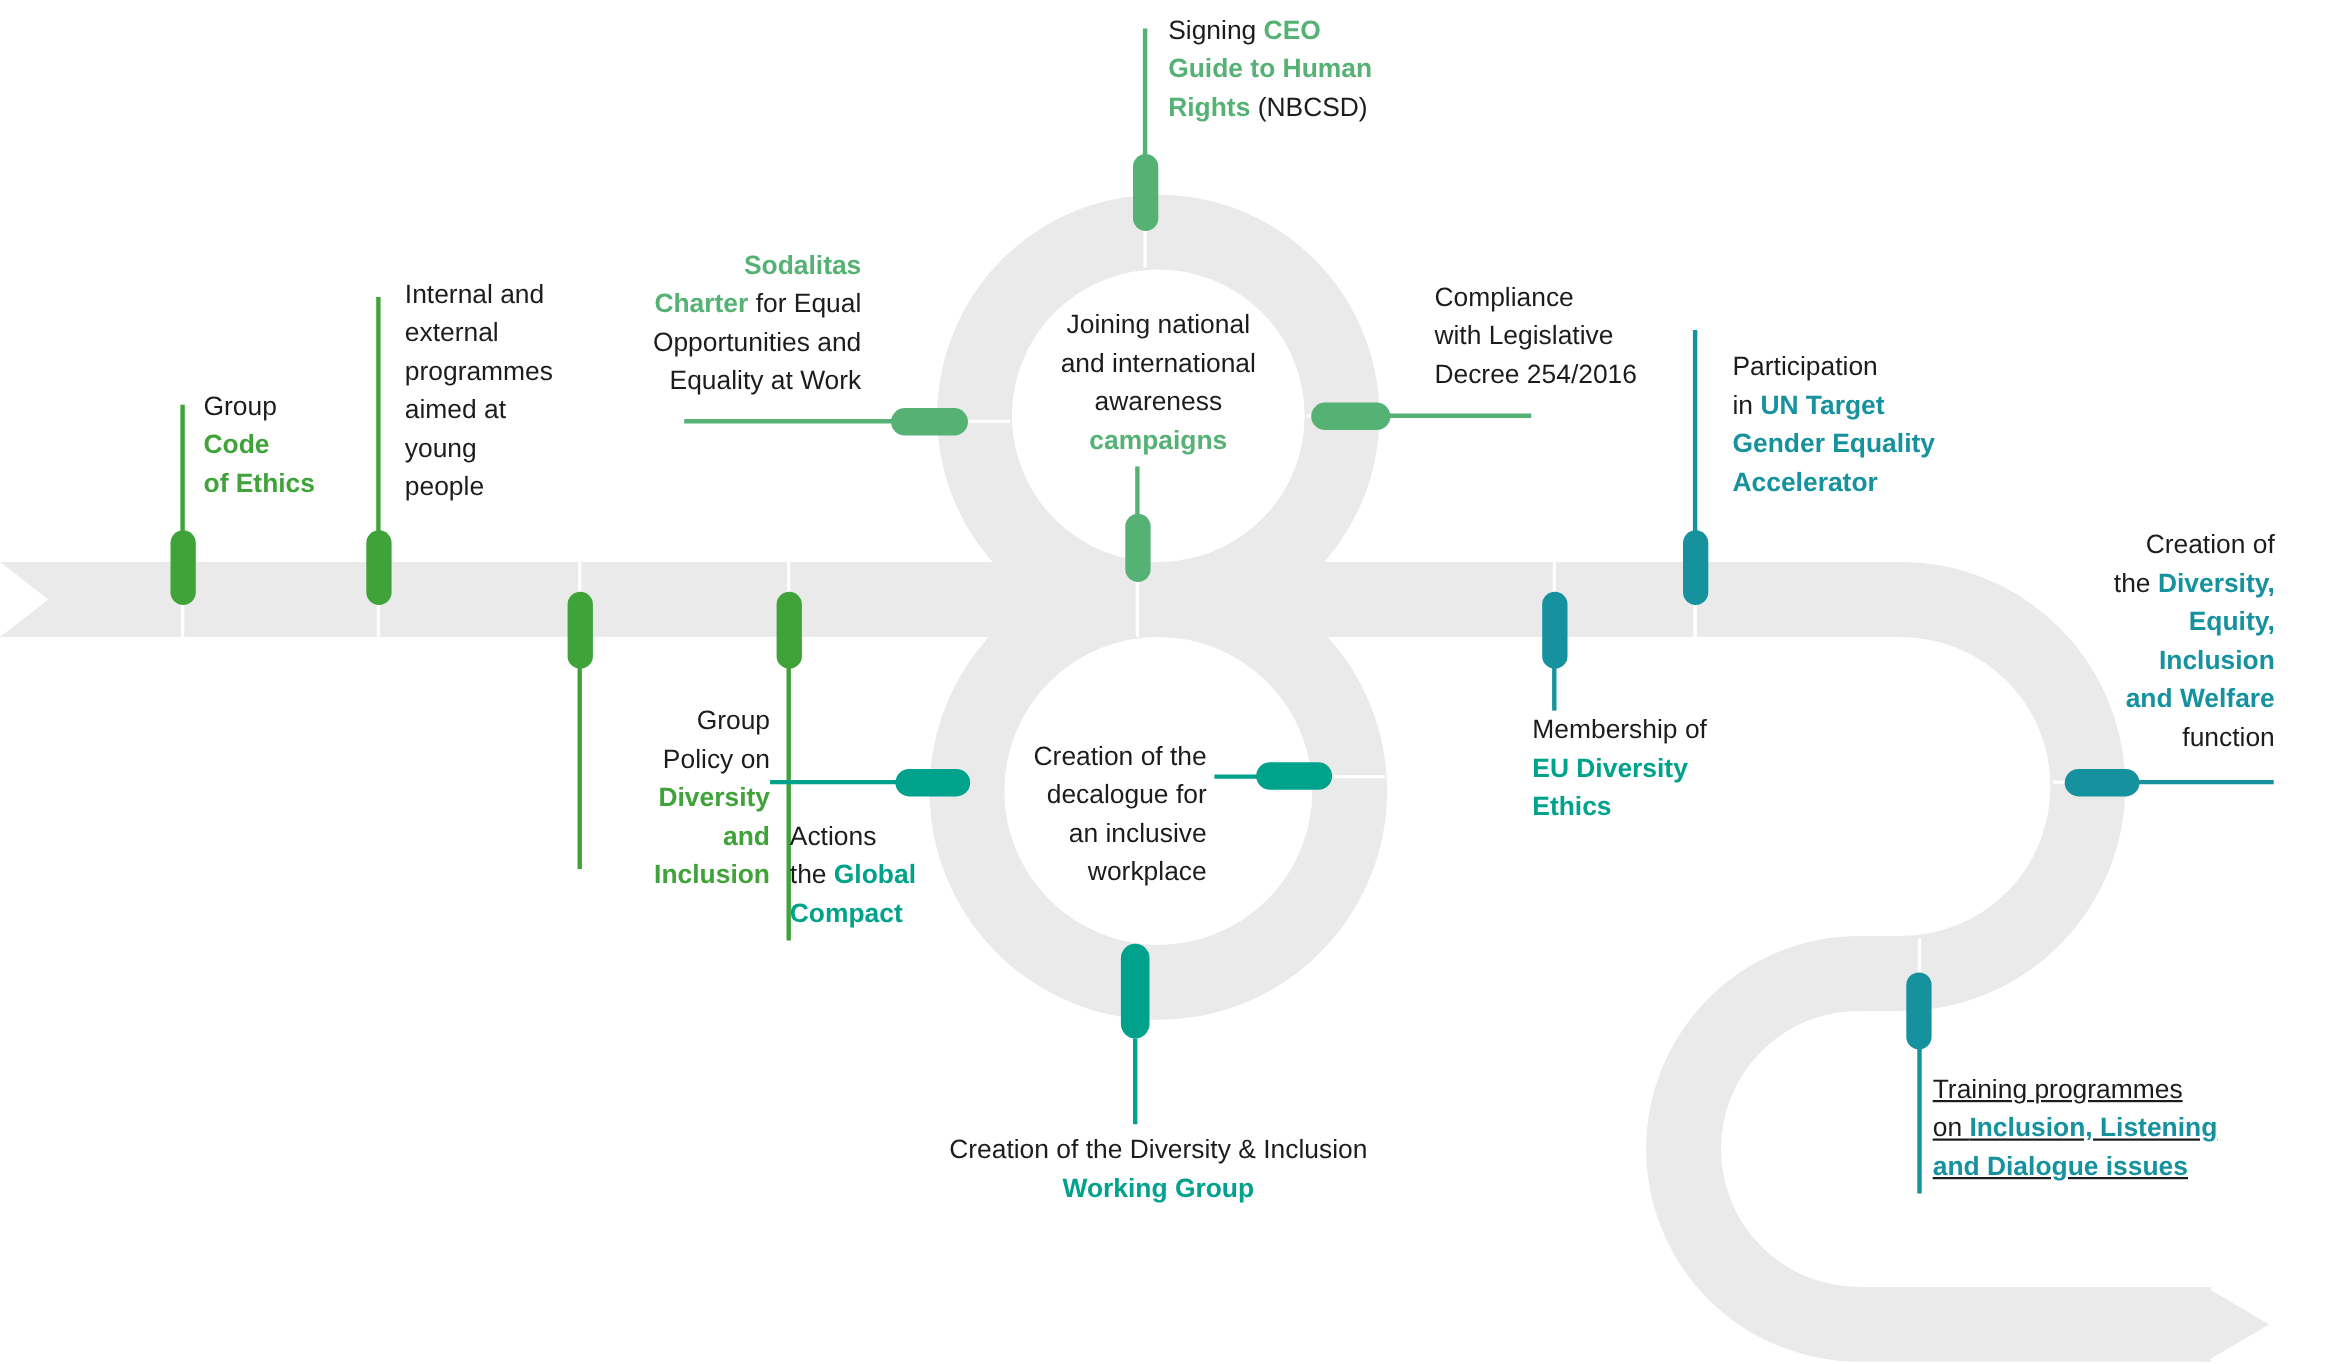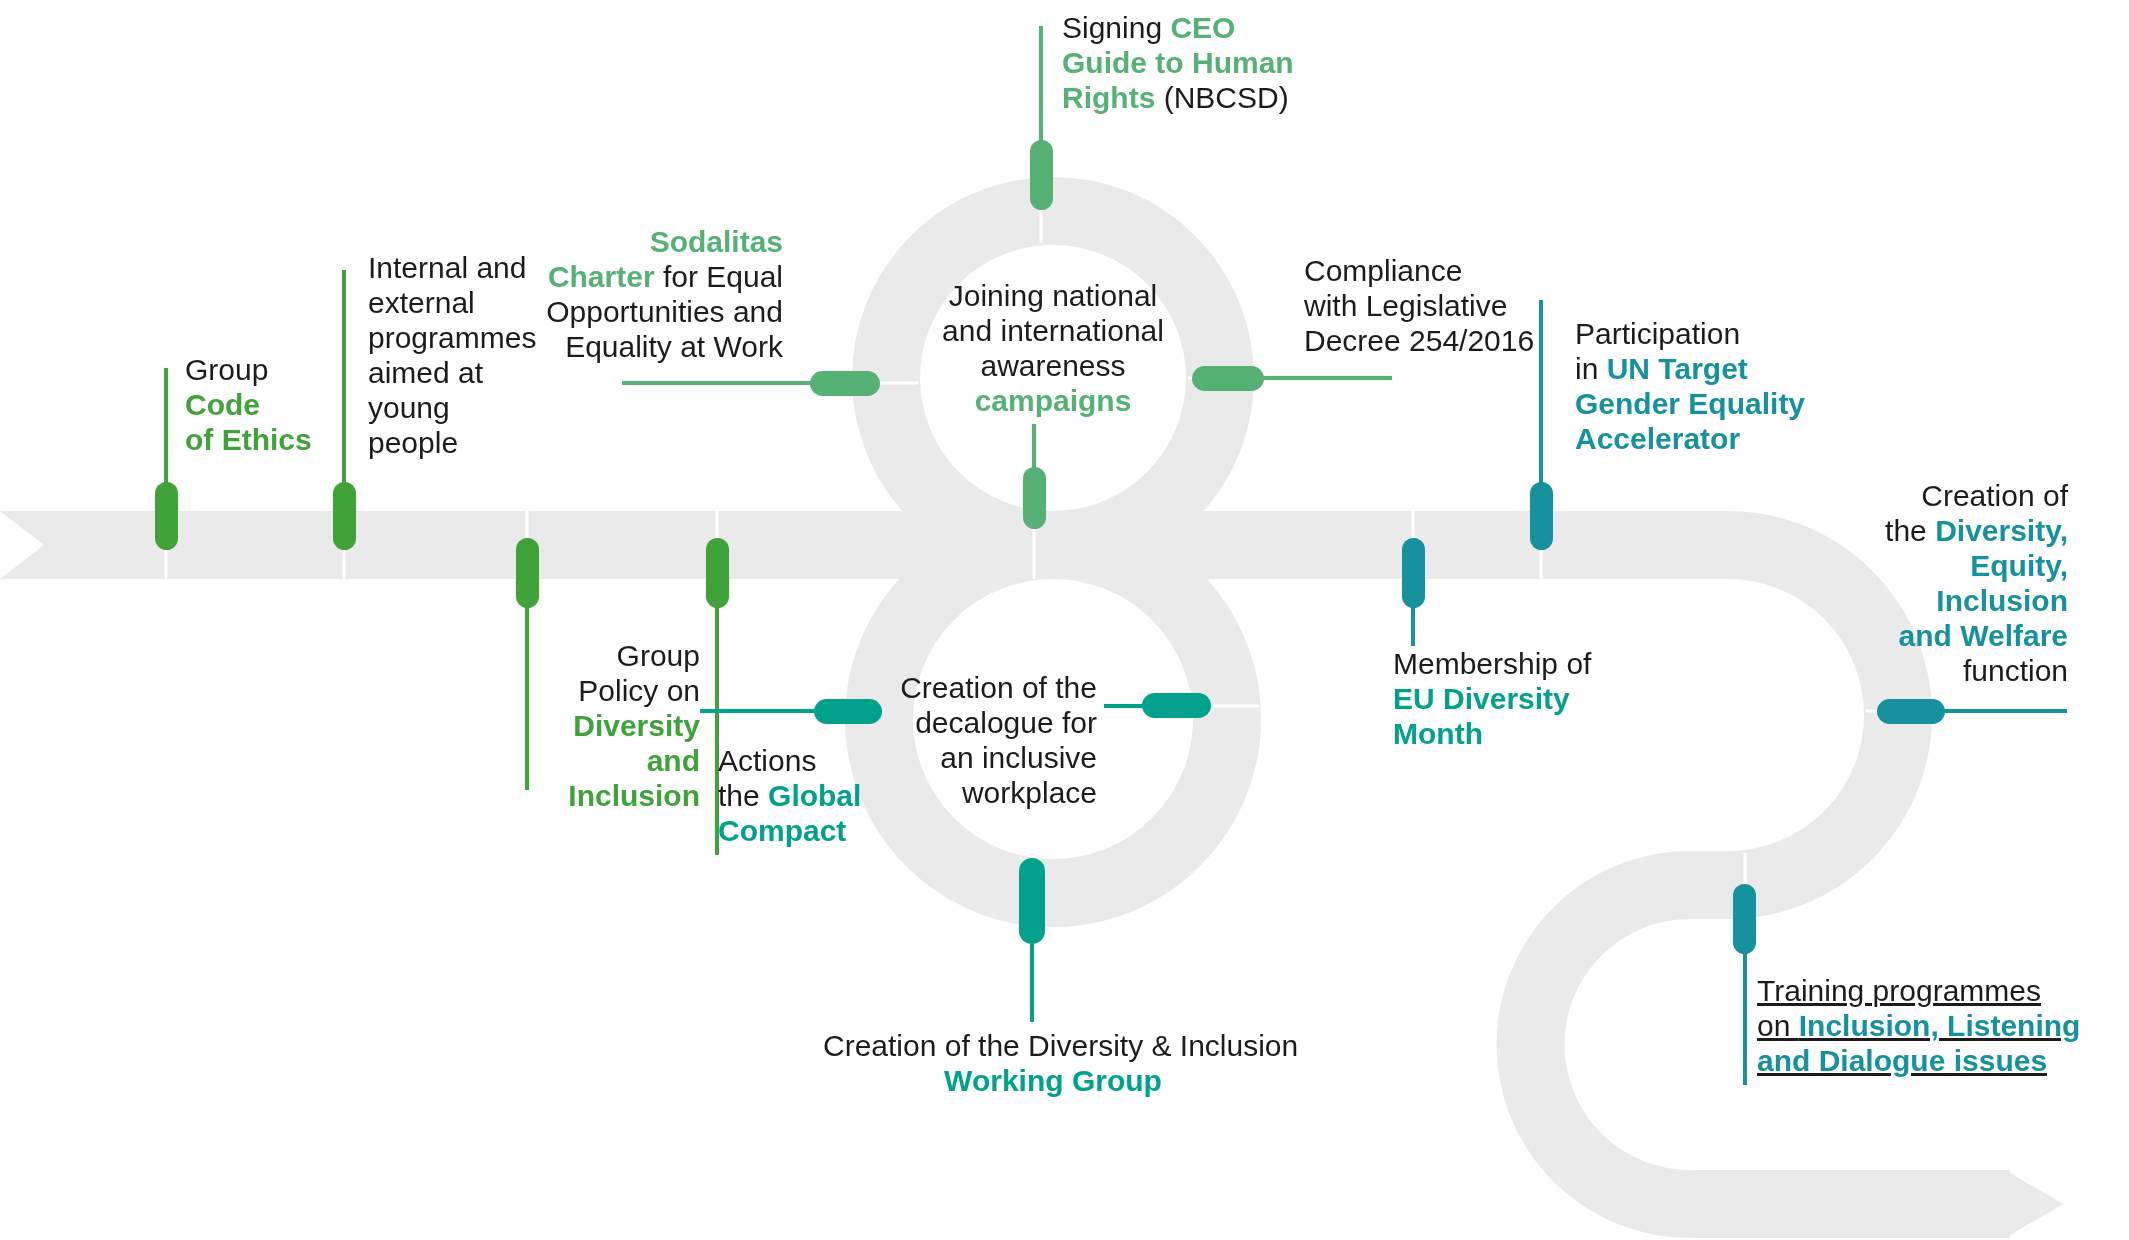--- a/index.html
+++ b/index.html
@@ -11,21 +11,21 @@
   .notch{fill:#ffffff;}
   .tick{stroke:#ffffff;stroke-width:3;}
   .conn-g{stroke:var(--c-green);stroke-width:4;}
   .conn-s{stroke:var(--c-sea);stroke-width:4;}
   .conn-e{stroke:var(--c-emerald);stroke-width:4;}
   .conn-t{stroke:var(--c-teal);stroke-width:4;}
   .pill-g{fill:var(--c-green);}
   .pill-s{fill:var(--c-sea);}
   .pill-e{fill:var(--c-emerald);}
   .pill-t{fill:var(--c-teal);}
-  .label{position:absolute;font-size:30px;line-height:35px;color:var(--c-text);}
+  .label{position:absolute;font-size:24px;line-height:35px;color:var(--c-text);}
   .label .line{white-space:pre;}
   .seg.b{font-weight:700;}
   .c-k{color:var(--c-text);}
   .c-g{color:var(--c-green);}
   .c-s{color:var(--c-sea);}
   .c-e{color:var(--c-emerald);}
   .c-t{color:var(--c-teal);}
   .ta-r{text-align:right;}
   .ta-c{text-align:center;}
 </style>
@@ -153,21 +153,21 @@
     </div>
   <div class="label ta-r" style="left:857px;top:670px;width:240px;">
       <div class="line"><span class="seg c-k">Creation of the</span></div>
       <div class="line"><span class="seg c-k">decalogue for</span></div>
       <div class="line"><span class="seg c-k">an inclusive</span></div>
       <div class="line"><span class="seg c-k">workplace</span></div>
     </div>
   <div class="label" style="left:1393px;top:646px;">
       <div class="line"><span class="seg c-k">Membership of</span></div>
       <div class="line"><span class="seg c-e b">EU Diversity</span></div>
-      <div class="line"><span class="seg c-e b">Month</span></div>
+      <div class="line"><span class="seg c-e b">Ethics</span></div>
     </div>
   <div class="label ta-c" style="left:823px;top:1028px;width:460px;">
       <div class="line"><span class="seg c-k">Creation of the Diversity &amp; Inclusion</span></div>
       <div class="line"><span class="seg c-e b">Working Group</span></div>
     </div>
   <div class="label" style="left:1757px;top:973px;text-decoration:underline;">
       <div class="line"><span class="seg c-k">Training programmes</span></div>
       <div class="line"><span class="seg c-k">on </span><span class="seg c-t b">Inclusion, Listening</span></div>
       <div class="line"><span class="seg c-t b">and Dialogue issues</span></div>
     </div>

